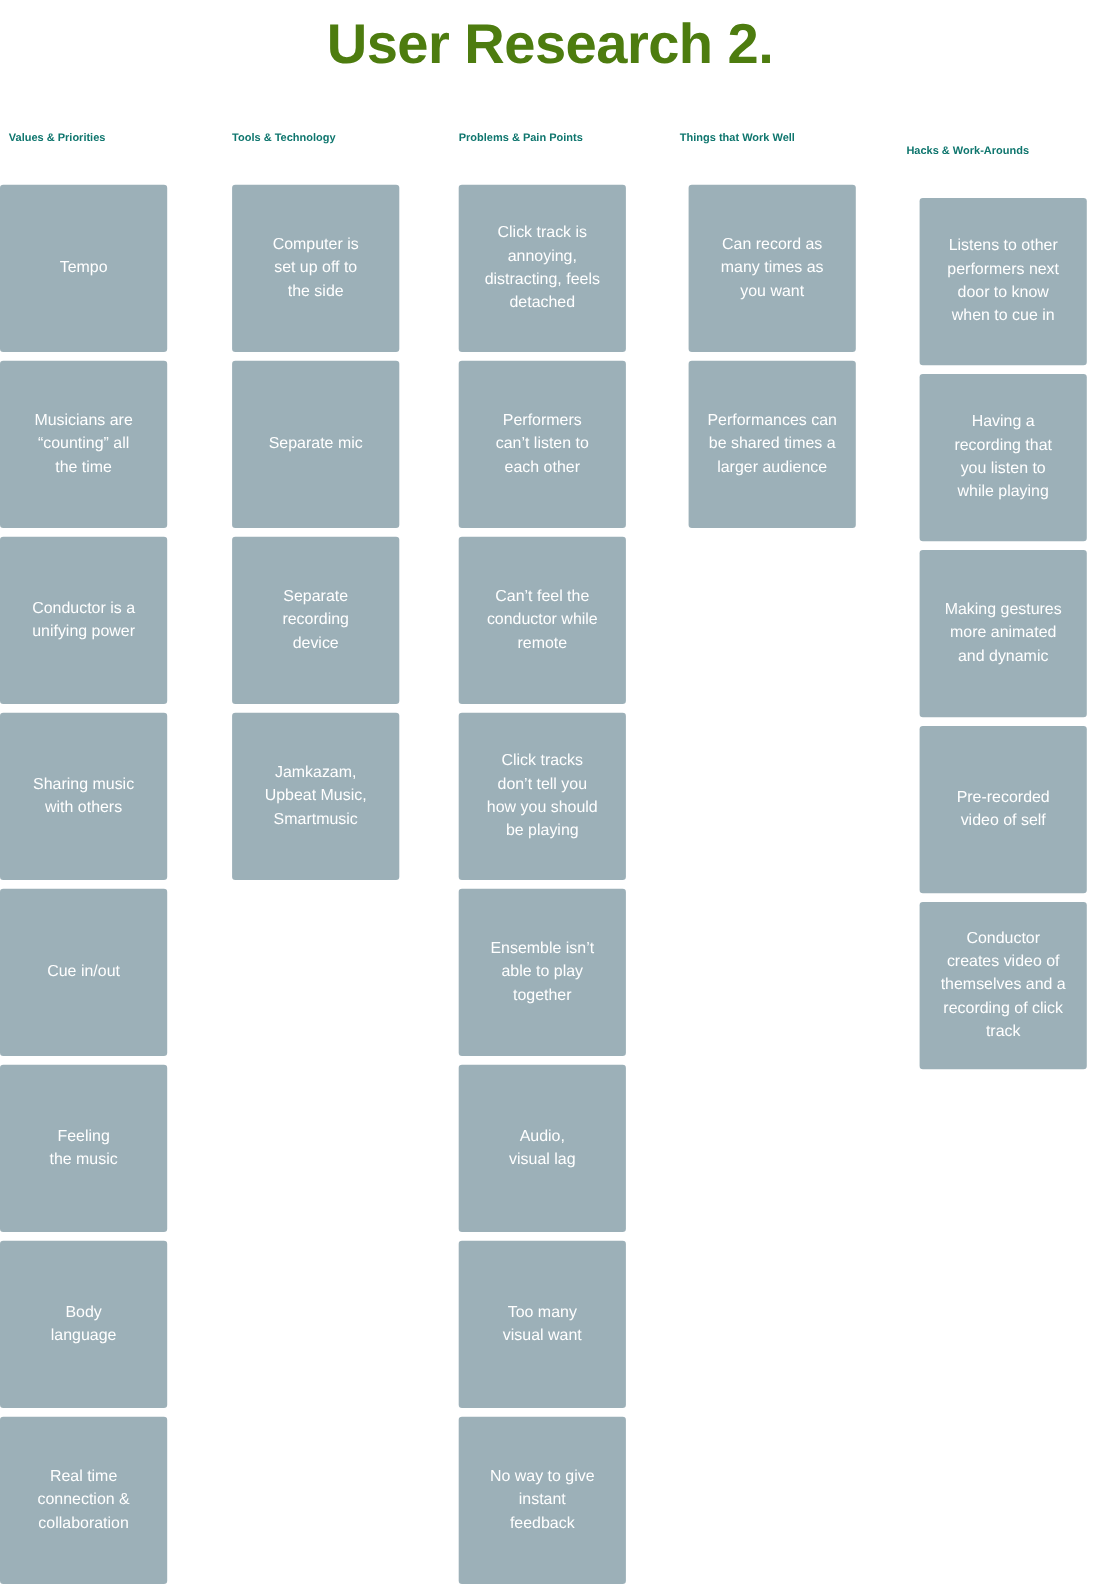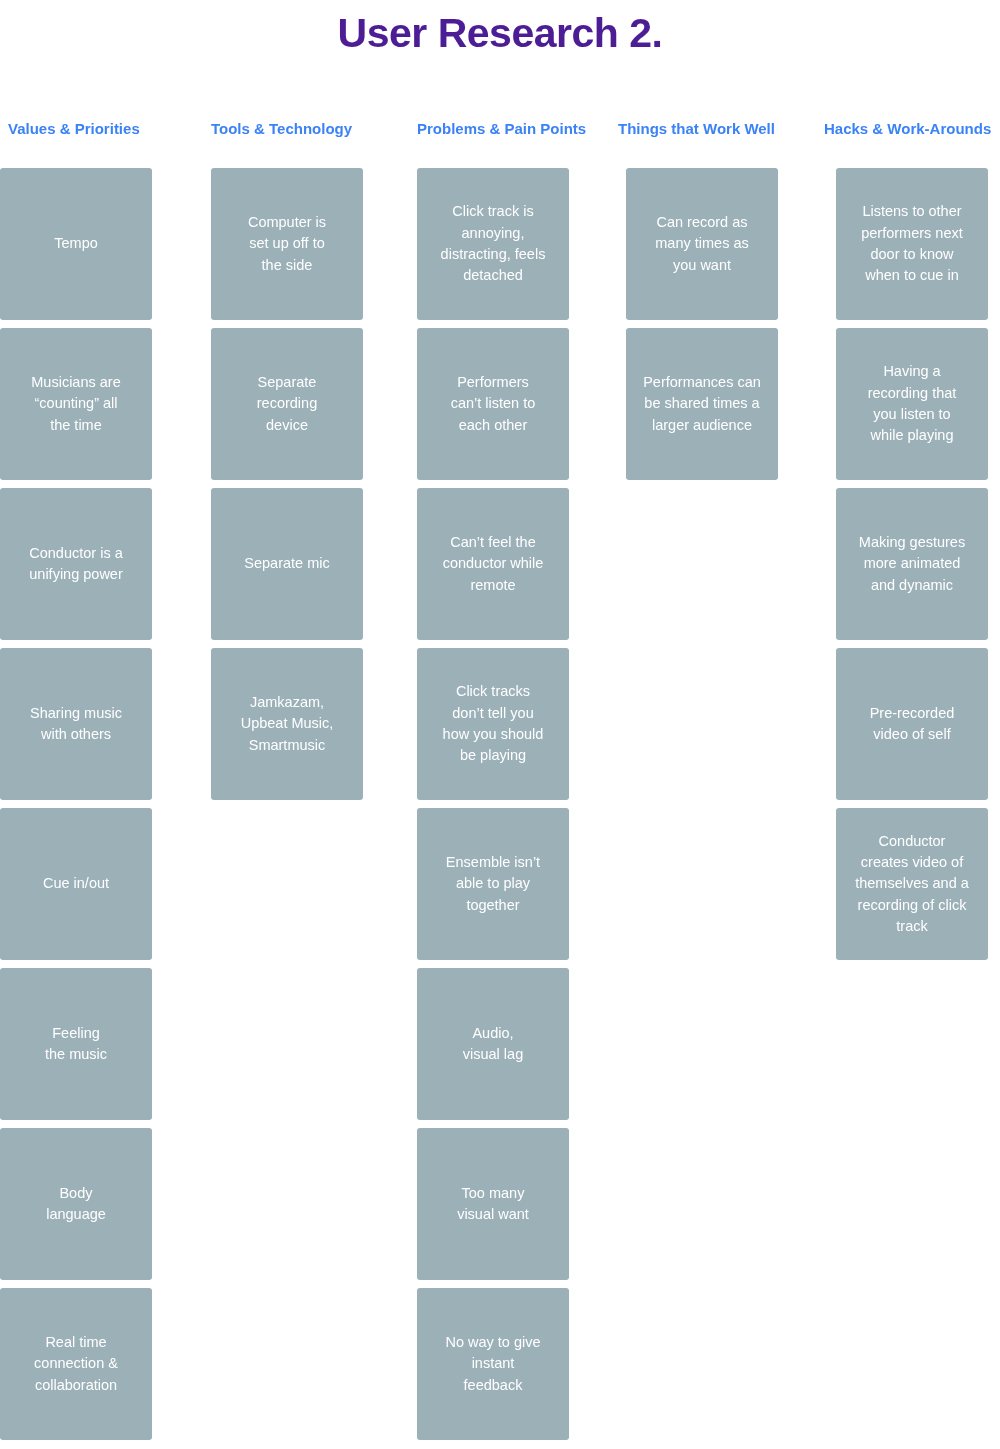--- a/index.html
+++ b/index.html
@@ -20,24 +20,24 @@
     overflow: hidden;
   }
 
   
   #board-title {
     position: absolute;
     top: 8px;
     left: 0;
     width: 1000px;
     text-align: center;
-    font-size: 41px;
+    font-size: 51px;
     font-weight: bold;
     letter-spacing: -0.5px;
-    color: #4c1d95;
+    color: #4d7c0f;
     line-height: 1.25;
     white-space: nowrap;
   }
 
   
   #columns {
     position: absolute;
     top: 120px;
     left: 0;
     width: 1000px;
@@ -51,33 +51,33 @@
   }
 
   
   .column.col-0 { left: 0px;   }
   .column.col-1 { left: 211px; }
   .column.col-2 { left: 417px; }
   .column.col-3 { left: 626px; }
   .column.col-4 { left: 836px; }
 
   .column-header {
-    font-size: 15px;
+    font-size: 10px;
     font-weight: bold;
-    color: #3b82f6;
+    color: #0f766e;
     line-height: 1.2;
     white-space: nowrap;
     padding-bottom: 0;
     height: 48px;
     display: flex;
     align-items: flex-start;
   }
   .column.col-0 .column-header { padding-left: 8px; }
   .column.col-3 .column-header { margin-left: -8px; }
-  .column.col-4 .column-header { margin-left: -12px; }
+  .column.col-4 .column-header { margin-left: -12px; margin-top: 12px; }
 
   .card-stack {
     display: flex;
     flex-direction: column;
     gap: 8px;
   }
 
   .card {
     width: 152px;
     height: 152px;
@@ -145,26 +145,26 @@
       </div>
       <div class="column col-1">
         <div class="column-header">Tools &amp; Technology</div>
         <div class="card-stack">
           <div class="card">
             <div class="card-text">Computer is
 set up off to
 the side</div>
           </div>
           <div class="card">
+            <div class="card-text">Separate mic</div>
+          </div>
+          <div class="card">
             <div class="card-text">Separate
 recording
 device</div>
-          </div>
-          <div class="card">
-            <div class="card-text">Separate mic</div>
           </div>
           <div class="card">
             <div class="card-text">Jamkazam,
 Upbeat Music,
 Smartmusic</div>
           </div>
         </div>
       </div>
       <div class="column col-2">
         <div class="column-header">Problems &amp; Pain Points</div>

